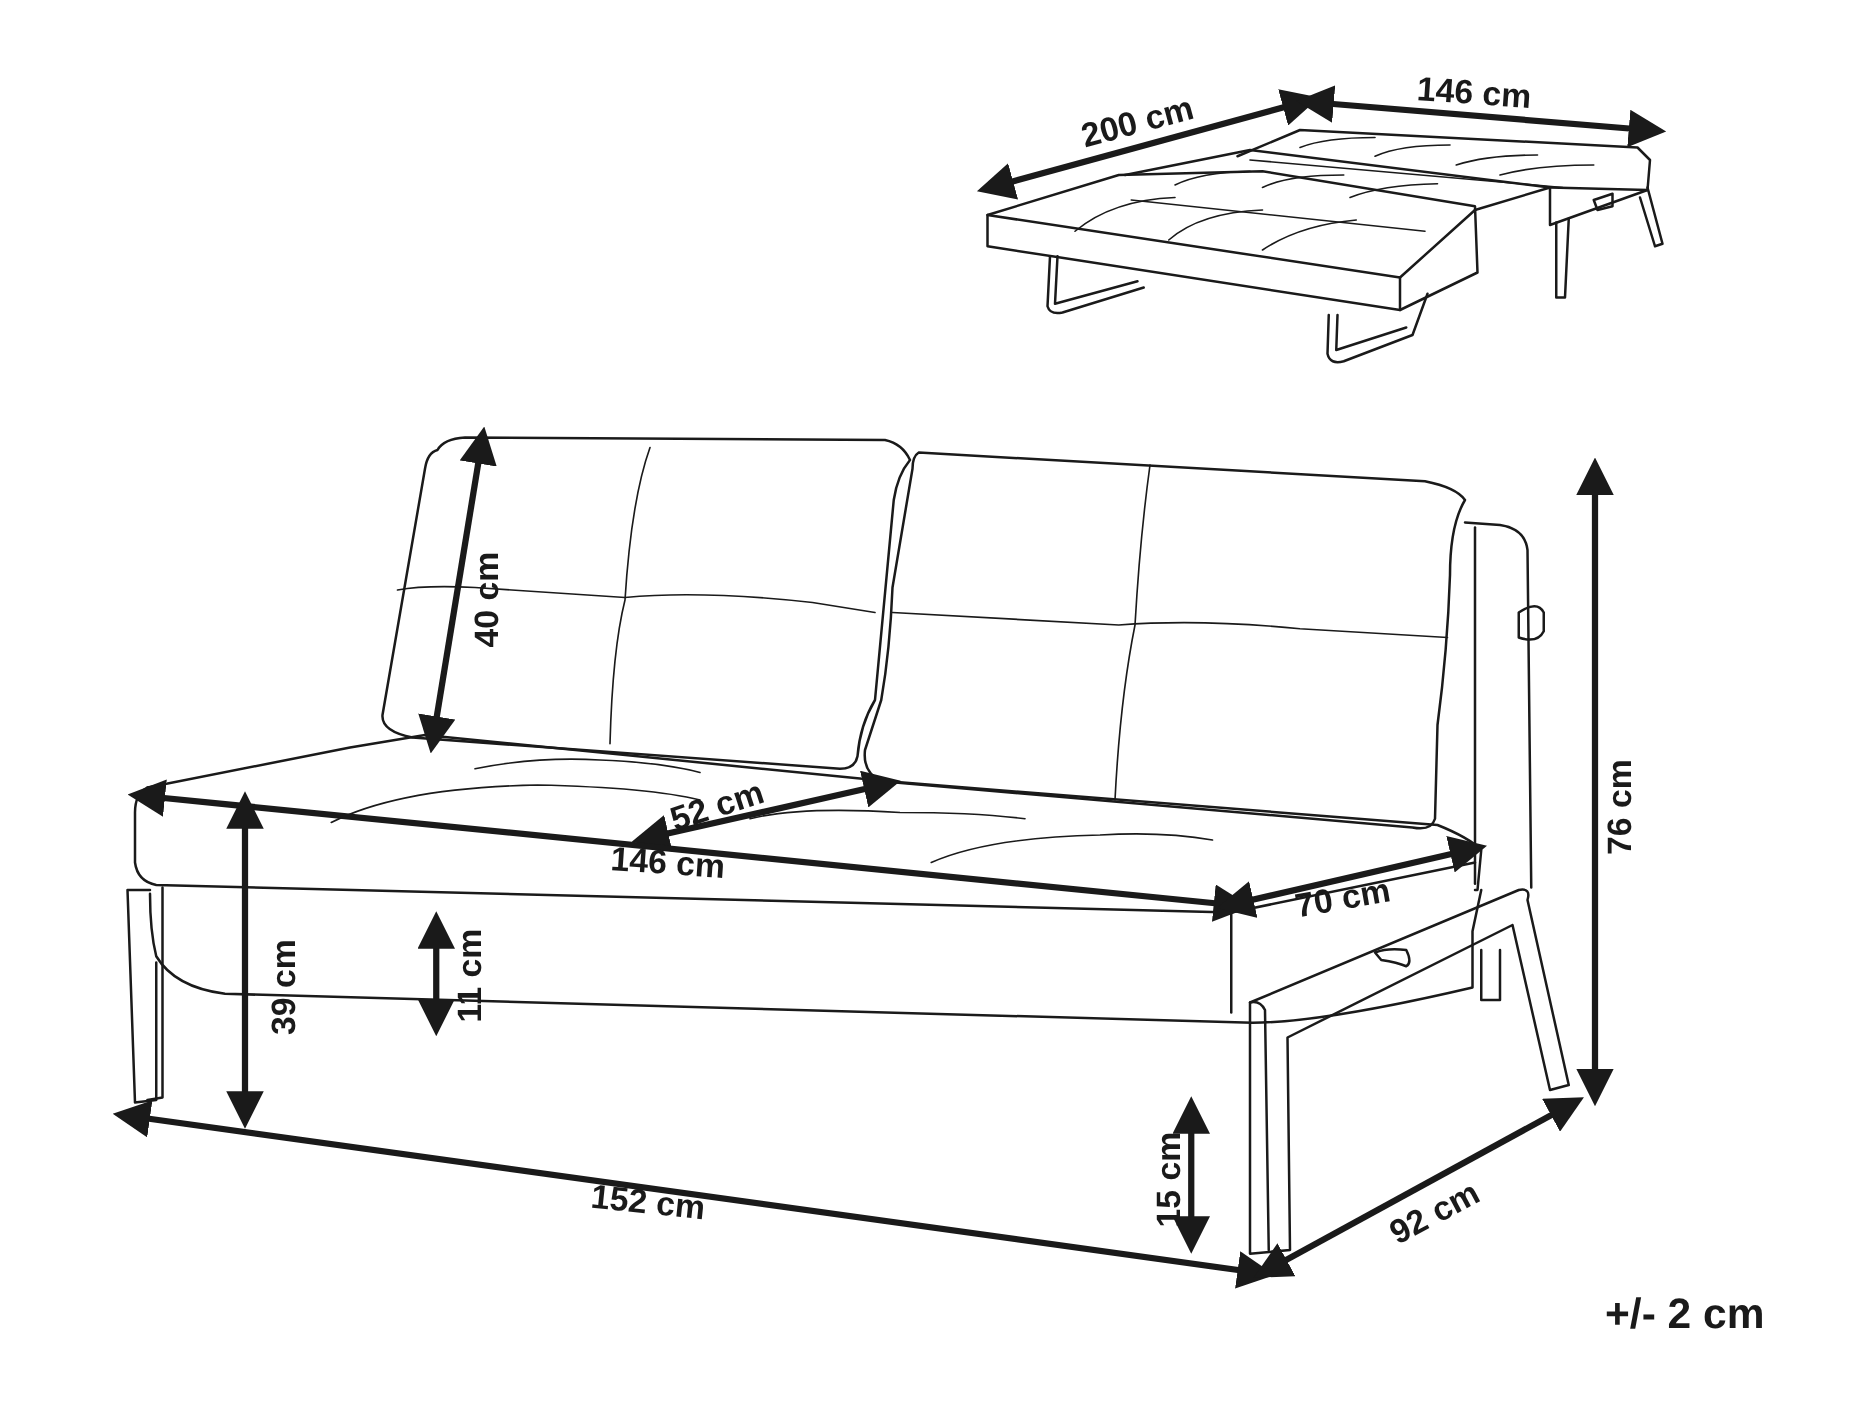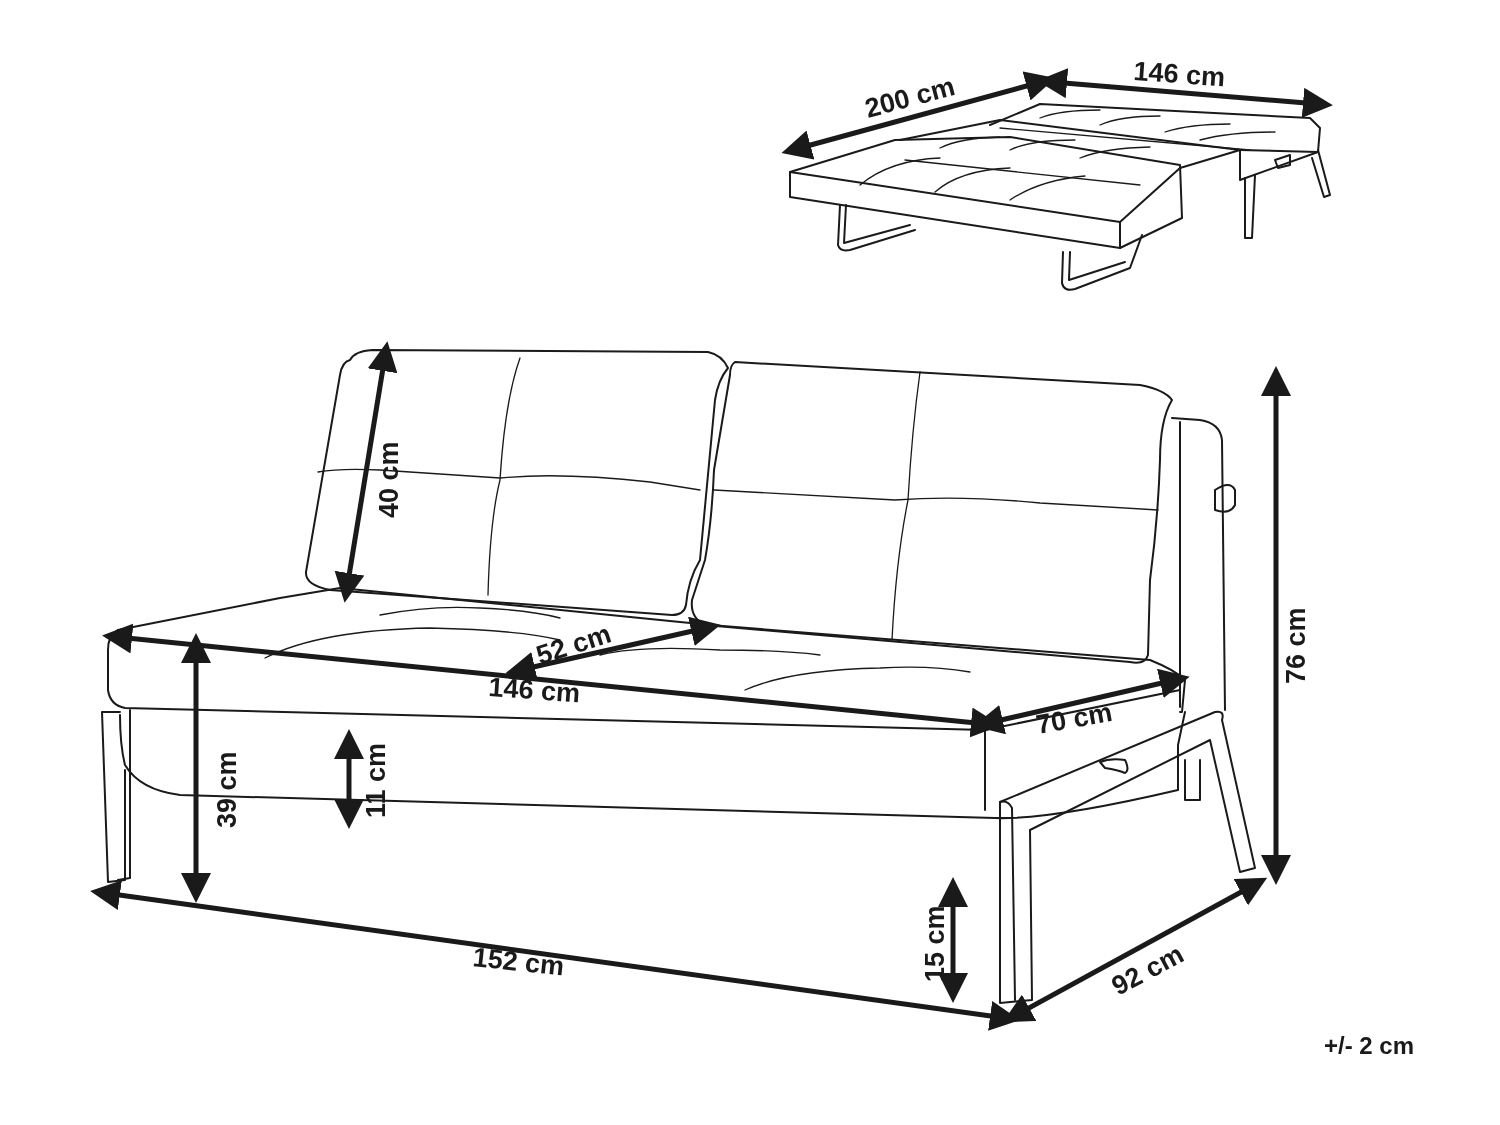--- a/index.html
+++ b/index.html
@@ -4,21 +4,21 @@
   <style>
     html, body { margin: 0; padding: 0; background: #ffffff; }
     body { width: 1500px; height: 1125px; position: relative; overflow: hidden;
            font-family: "Liberation Sans", sans-serif; }
     svg { position: absolute; left: 0; top: 0; }
     .line { fill: none; stroke: #1a1a1a; stroke-width: 2; stroke-linejoin: round; stroke-linecap: round; }
     .thin { fill: none; stroke: #1a1a1a; stroke-width: 1.3; stroke-linecap: round; }
     .dim { fill: none; stroke: #1a1a1a; stroke-width: 5; stroke-linecap: butt; }
     .arrowhead { fill: #1a1a1a; }
     .label { font-family: "Liberation Sans", sans-serif; font-weight: 700; font-size: 27px; fill: #1a1a1a; }
-    .tolerance { position: absolute; left: 1324px; top: 1032px; font-weight: 700; font-size: 24px;
+    .tolerance { position: absolute; left: 1284px; top: 1032px; font-weight: 700; font-size: 34px;
                  color: #1a1a1a; font-family: "Liberation Sans", sans-serif; }
   </style>
 </head>
 <body>
 
 <svg width="1500" height="1125" viewBox="0 0 1500 1125">
   <defs>
     <marker id="ah" markerWidth="6" markerHeight="6" refX="3" refY="3" orient="auto-start-reverse" markerUnits="strokeWidth">
       <path d="M0,0 L6,3 L0,6 Z" class="arrowhead"></path>
     </marker>

